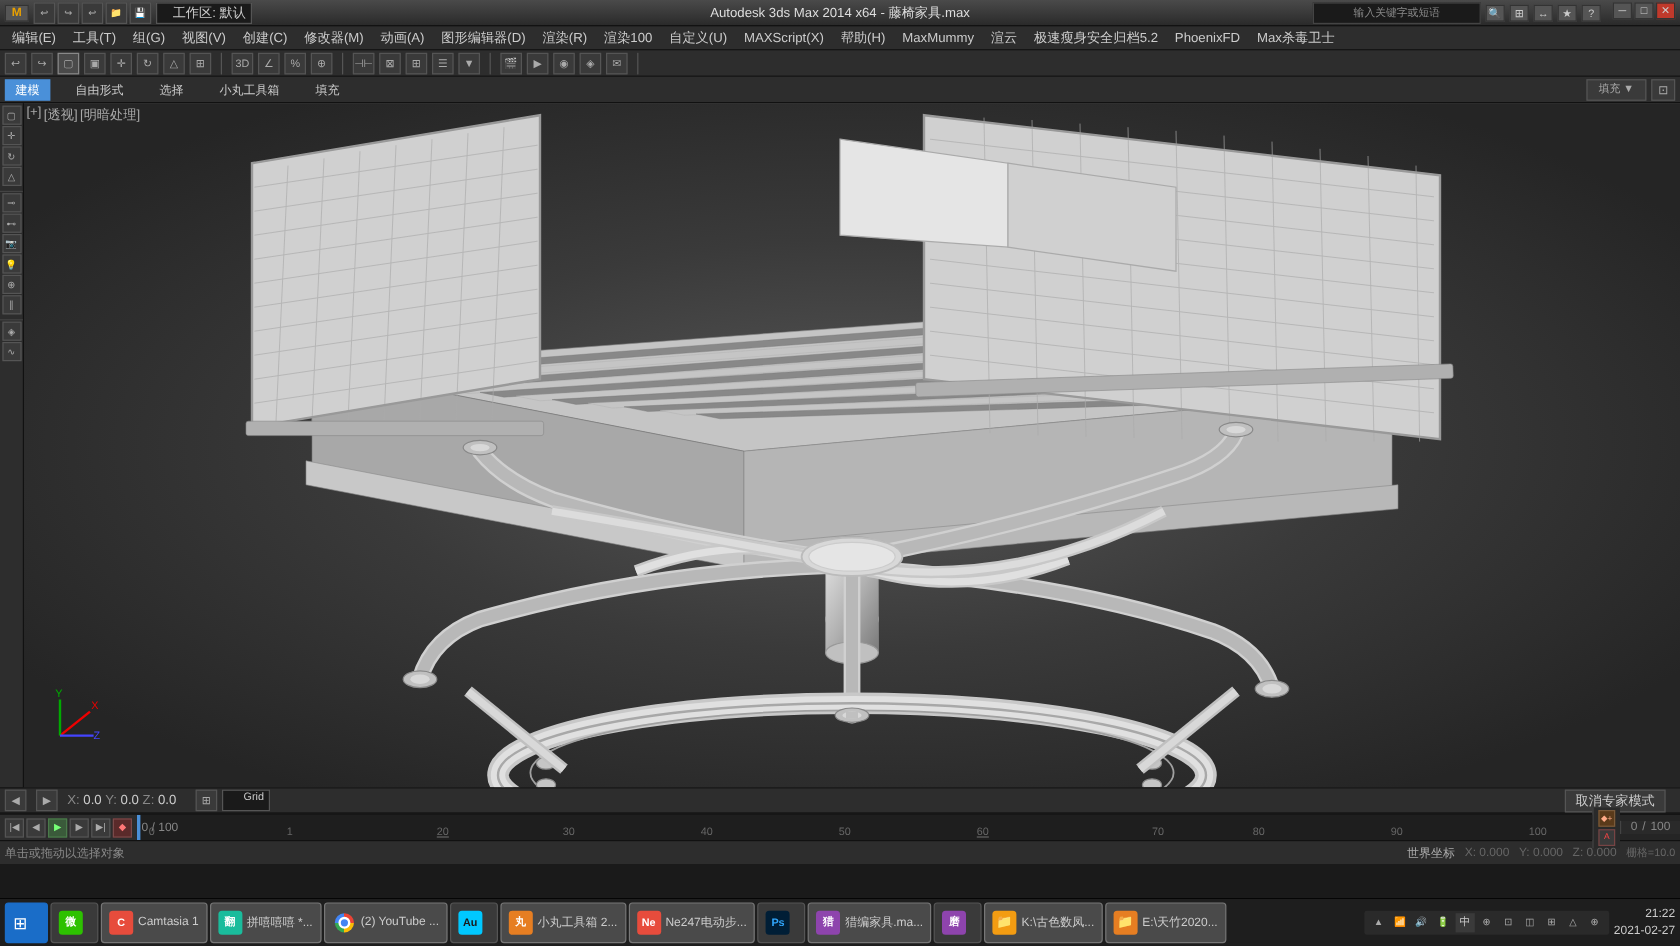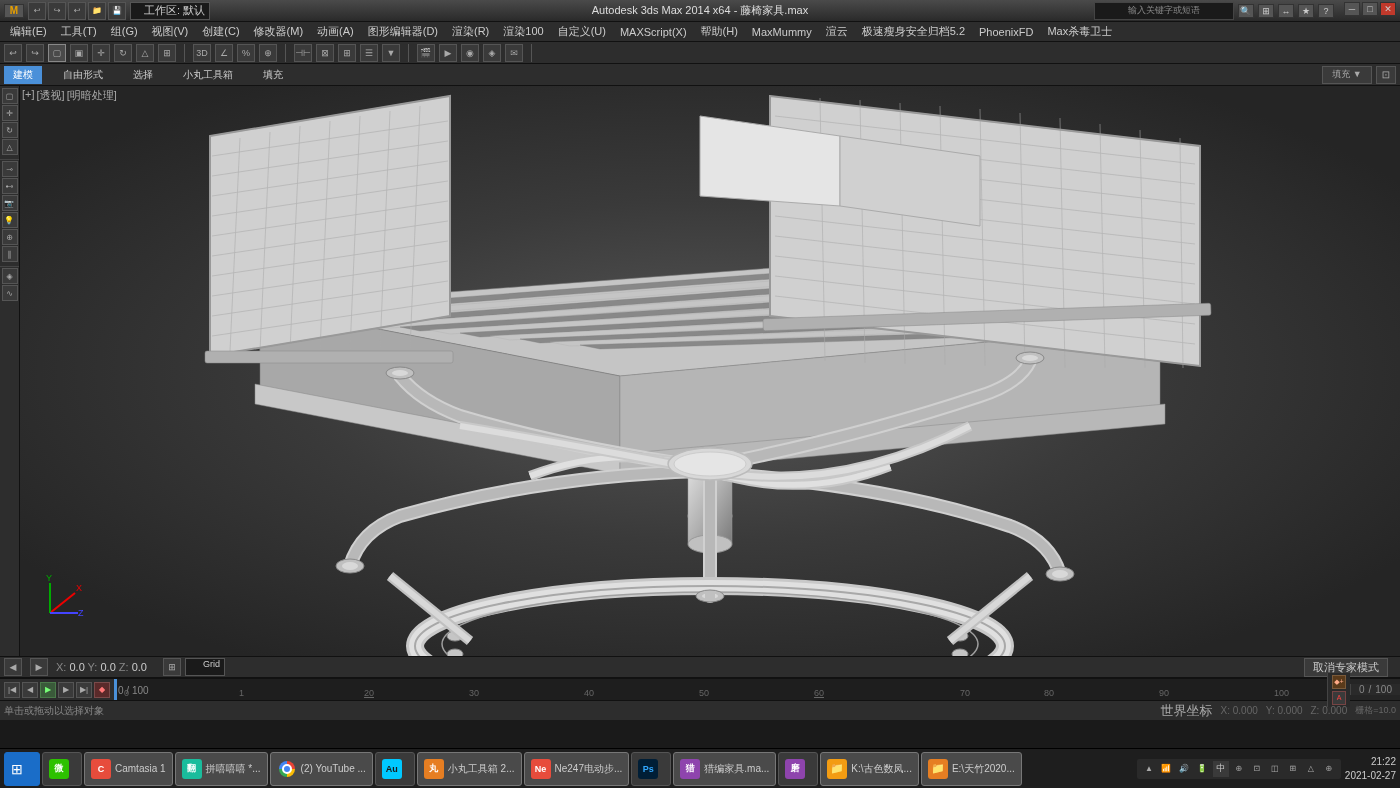--- a/index.html
+++ b/index.html
@@ -779,21 +779,21 @@
   <div style="display:flex; align-items:center; gap:4px; padding:0 8px; background:#2a2a2a; border-left:1px solid #444; font-size:10px; color:#888;">
     <span>0</span>
     <span>/</span>
     <span>100</span>
   </div>
 </div>
 
 <div id="status-bar">
   <div style="color:#888; font-size:10px;">单击或拖动以选择对象</div>
   <div id="status-right">
-    <div style="font-size:13px; color:#aaa; cursor:pointer;margin-left:48px;">世界坐标</div>
+    <div style="font-size:10px; color:#aaa; cursor:pointer;margin-left:48px;">世界坐标</div>
     <div style="color:#666; font-size:10px;">X: 0.000</div>
     <div style="color:#666; font-size:10px;">Y: 0.000</div>
     <div style="color:#666; font-size:10px;">Z: 0.000</div>
     <div style="font-size:9px; color:#666;">栅格=10.0</div>
   </div>
 </div>
 
 <div id="taskbar">
 
   <div class="taskbar-btn" style="min-width:36px; background:#1a6dc8; border-color:#1a6dc8;">

